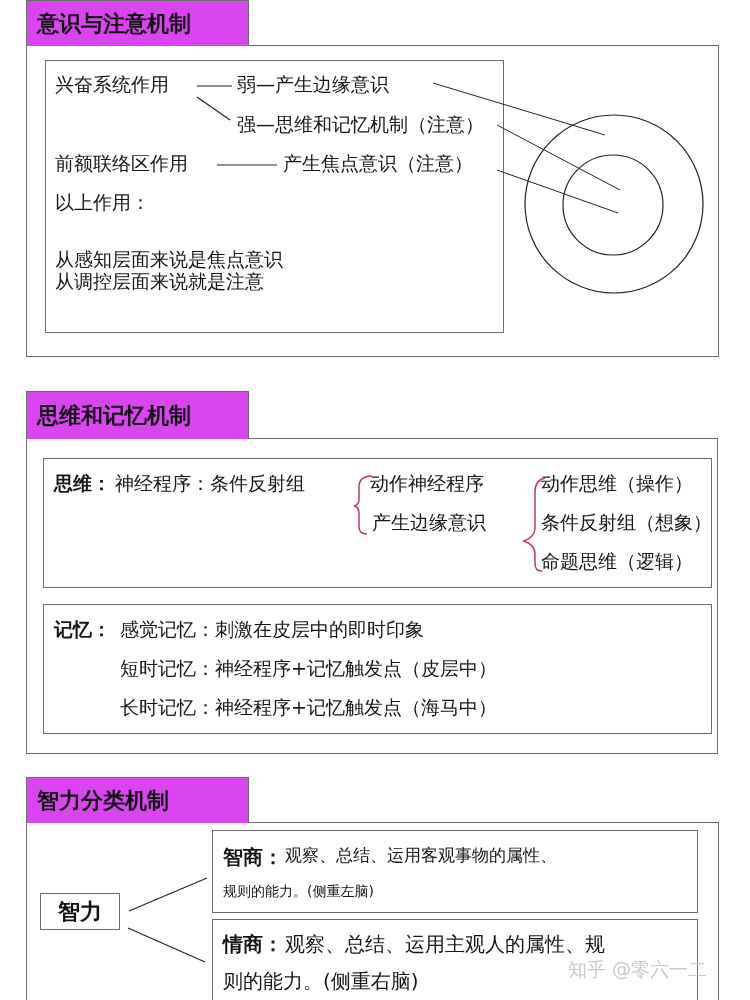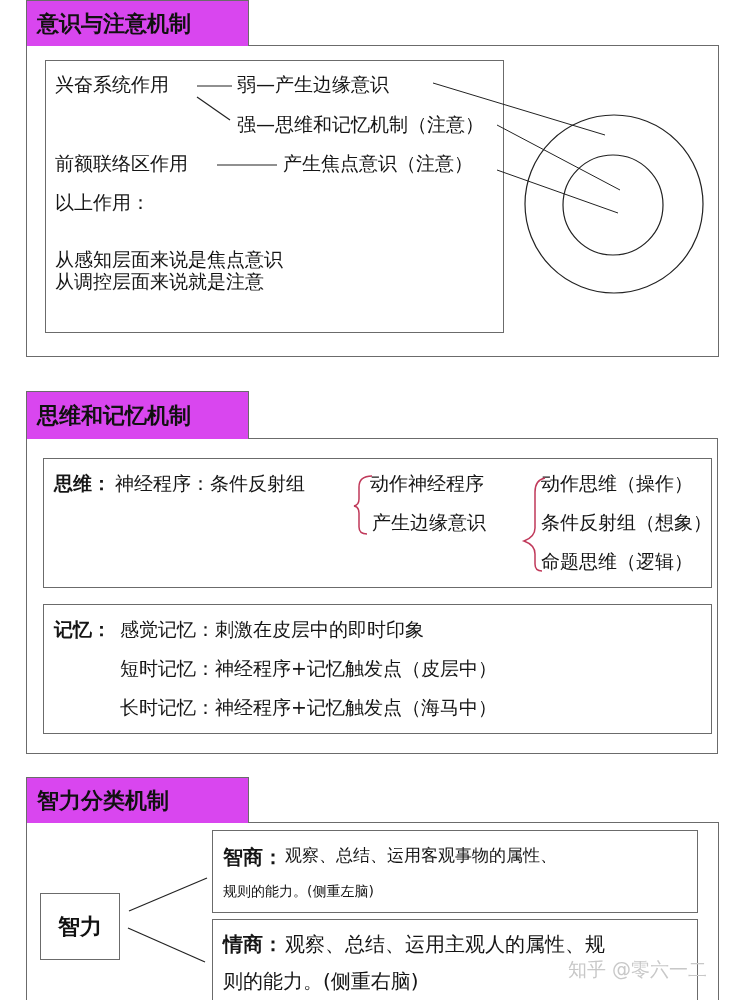--- a/index.html
+++ b/index.html
@@ -77,21 +77,21 @@
 <span class="t b" style="left:54px; top:620px;">记忆：</span>
 <span class="t" style="left:120px; top:620px;">感觉记忆：刺激在皮层中的即时印象</span>
 <span class="t" style="left:120px; top:659px;">短时记忆：神经程序+记忆触发点（皮层中）</span>
 <span class="t" style="left:120px; top:698px;">长时记忆：神经程序+记忆触发点（海马中）</span>
 
 <div class="panel" style="left:26px; top:822px; width:693px; height:200px;"></div>
 <div class="tab" style="left:26px; top:777px; width:223px; height:46px;">
   <span>智力分类机制</span>
 </div>
 
-<div class="box" style="left:40px; top:893px; width:80px; height:67px; display:flex; align-items:center; justify-content:center;">
+<div class="box" style="left:40px; top:893px; width:80px; height:37px; display:flex; align-items:center; justify-content:center;">
   <span class="b" style="font-size:22px;">智力</span>
 </div>
 
 <svg width="750" height="1000">
   <line x1="129" y1="911" x2="207" y2="878" stroke="#222" stroke-width="1.2"></line>
   <line x1="128" y1="928" x2="205" y2="962" stroke="#222" stroke-width="1.2"></line>
 </svg>
 
 <div class="box" style="left:212px; top:830px; width:486px; height:83px;"></div>
 <span class="t b" style="left:223px; top:847px; font-size:20px;">智商：</span>

